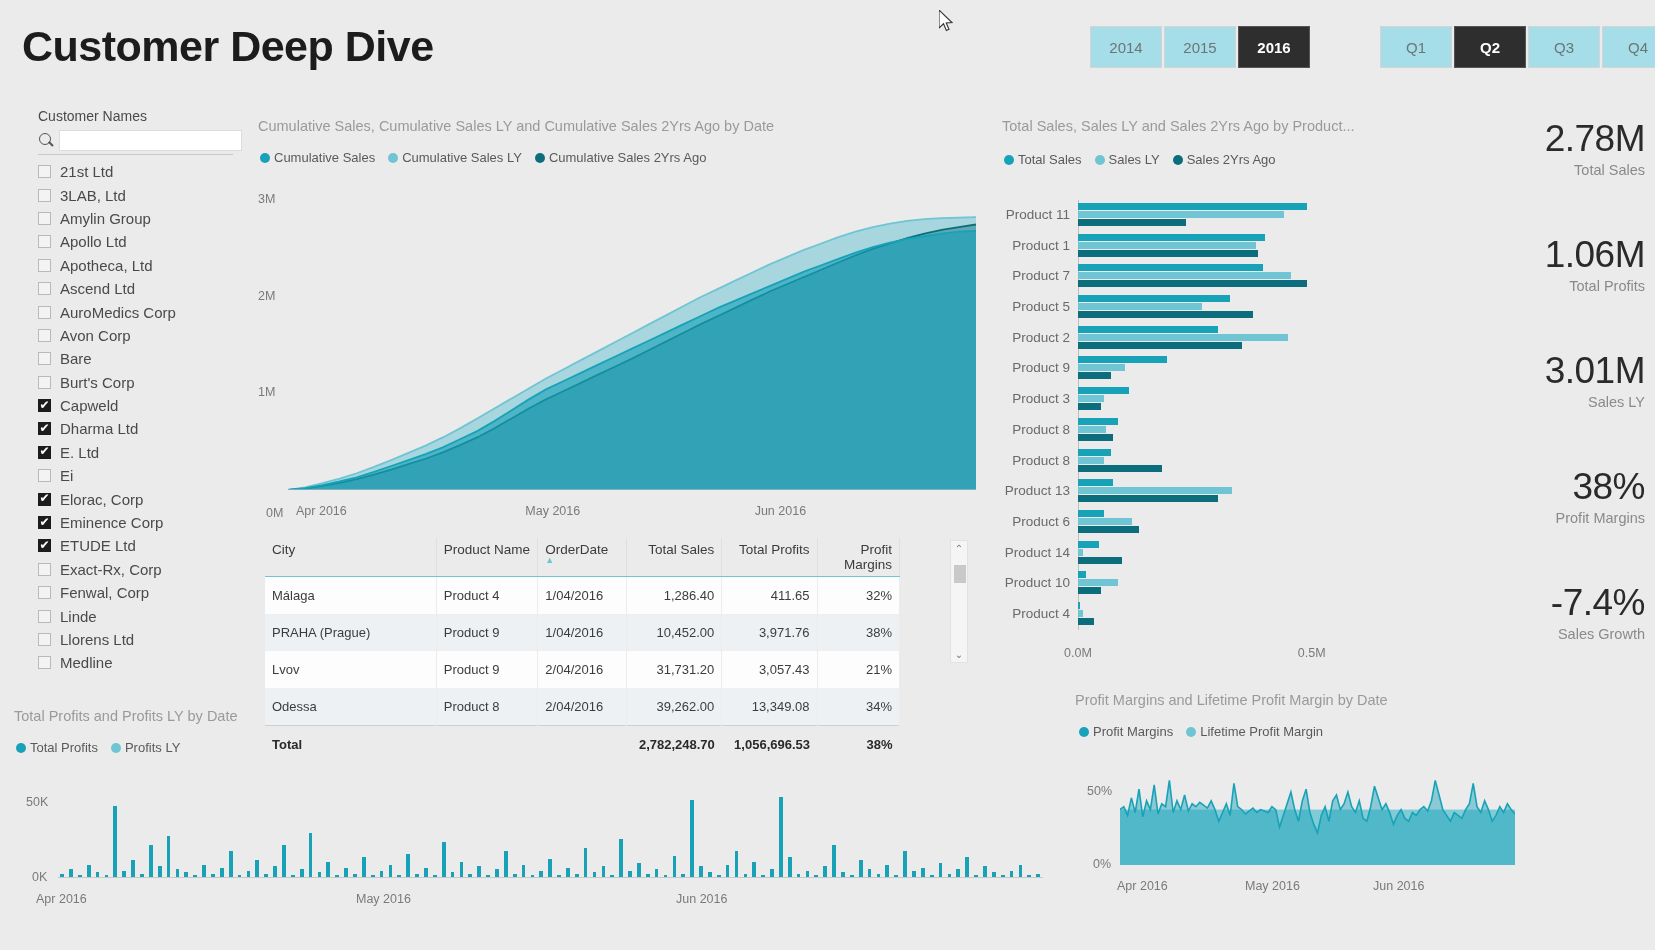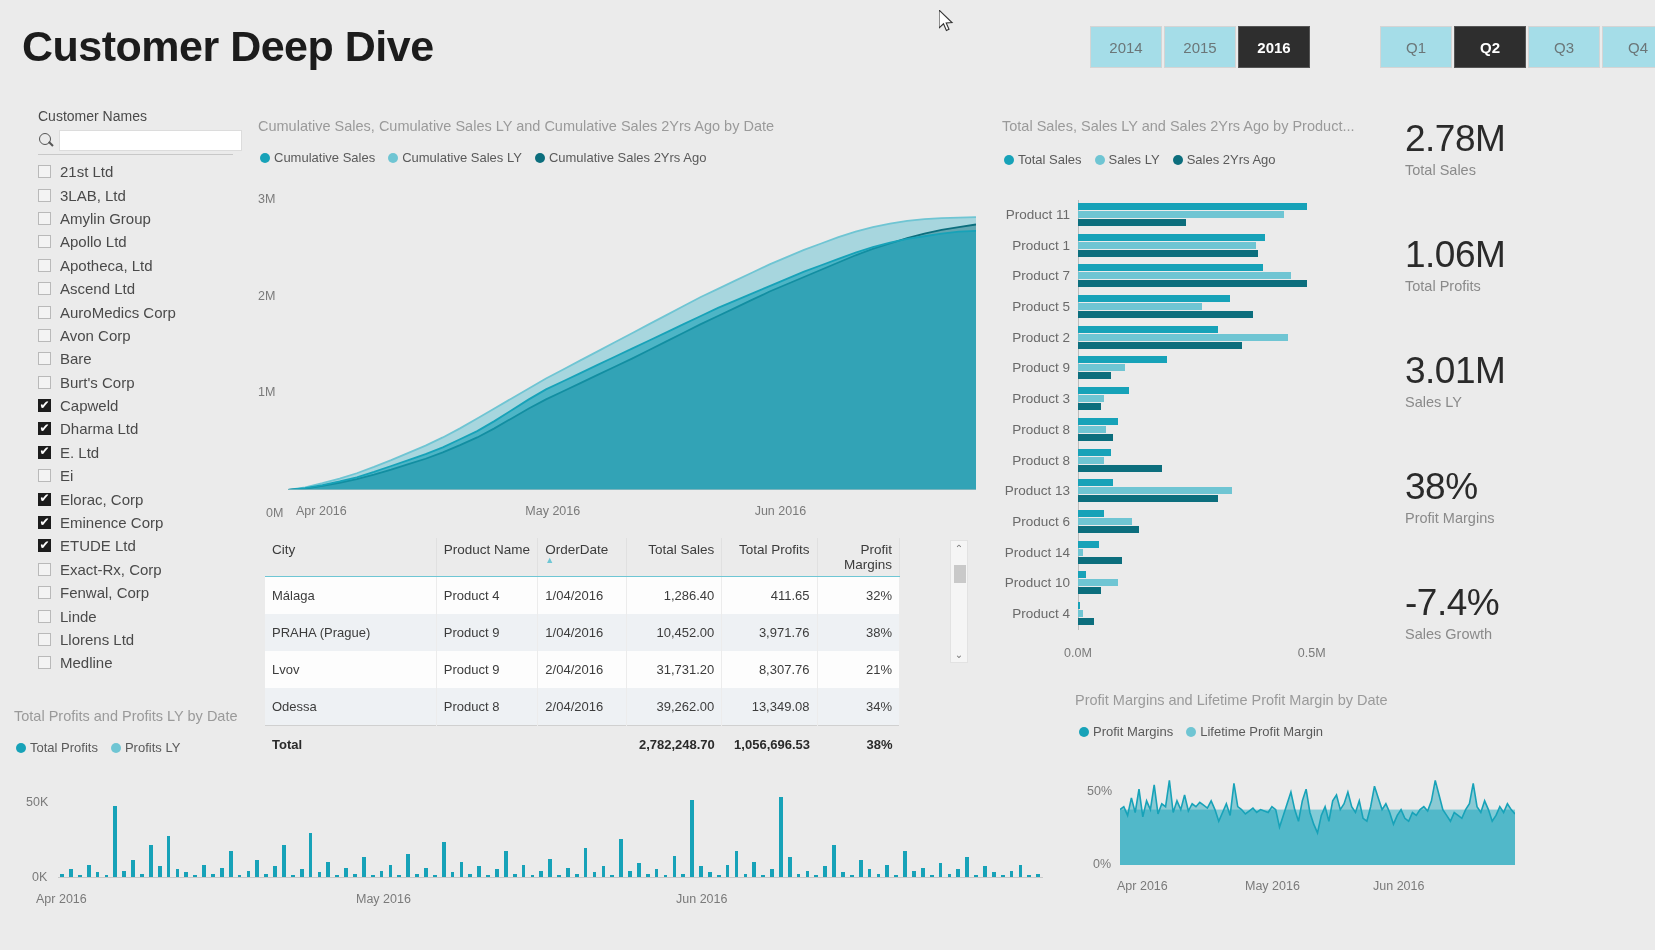--- a/index.html
+++ b/index.html
@@ -98,21 +98,21 @@
   .plabel { position:absolute; right:calc(100% + 8px); top:7px;
     font-size:13.5px; color:#6a6a6a; white-space:nowrap; }
   .bar { position:absolute; height:7px; left:0; }
   .bar.b1 { top:3px; }
   .bar.b2 { top:11px; }
   .bar.b3 { top:19px; }
   .prod-axisline { position:absolute; left:78px; top:82px; width:1px; height:430px; background:#bdbdbd; }
 
   
   .kpis { position:absolute; left:1405px; top:118px; width:240px; }
-  .kpi { text-align:left; }
+  .kpi { text-align:right; }
   .kpi-val { font-size:37px; color:#2a2a2a; font-weight:normal; letter-spacing:-0.5px; }
   .kpi-lbl { font-size:14.5px; color:#8a8a8a; margin-top:2px; }
 
   
   .pf { position:absolute; left:14px; top:708px; width:1030px; height:240px; }
   .pf-plot { position:absolute; left:44px; top:80px; width:985px; height:90px; }
   .pf-bar { position:absolute; bottom:0; width:4px; }
 
   
   .pm { position:absolute; left:1075px; top:692px; width:470px; height:250px; }
@@ -305,21 +305,21 @@
             <td>1/04/2016</td>
             <td class="num">10,452.00</td>
             <td class="num">3,971.76</td>
             <td class="num">38%</td>
           </tr>
           <tr>
             <td>Lvov</td>
             <td>Product 9</td>
             <td>2/04/2016</td>
             <td class="num">31,731.20</td>
-            <td class="num">8,307.76</td>
+            <td class="num">3,057.43</td>
             <td class="num">21%</td>
           </tr>
           <tr class="alt">
             <td>Odessa</td>
             <td>Product 8</td>
             <td>2/04/2016</td>
             <td class="num">39,262.00</td>
             <td class="num">13,349.08</td>
             <td class="num">34%</td>
           </tr>

